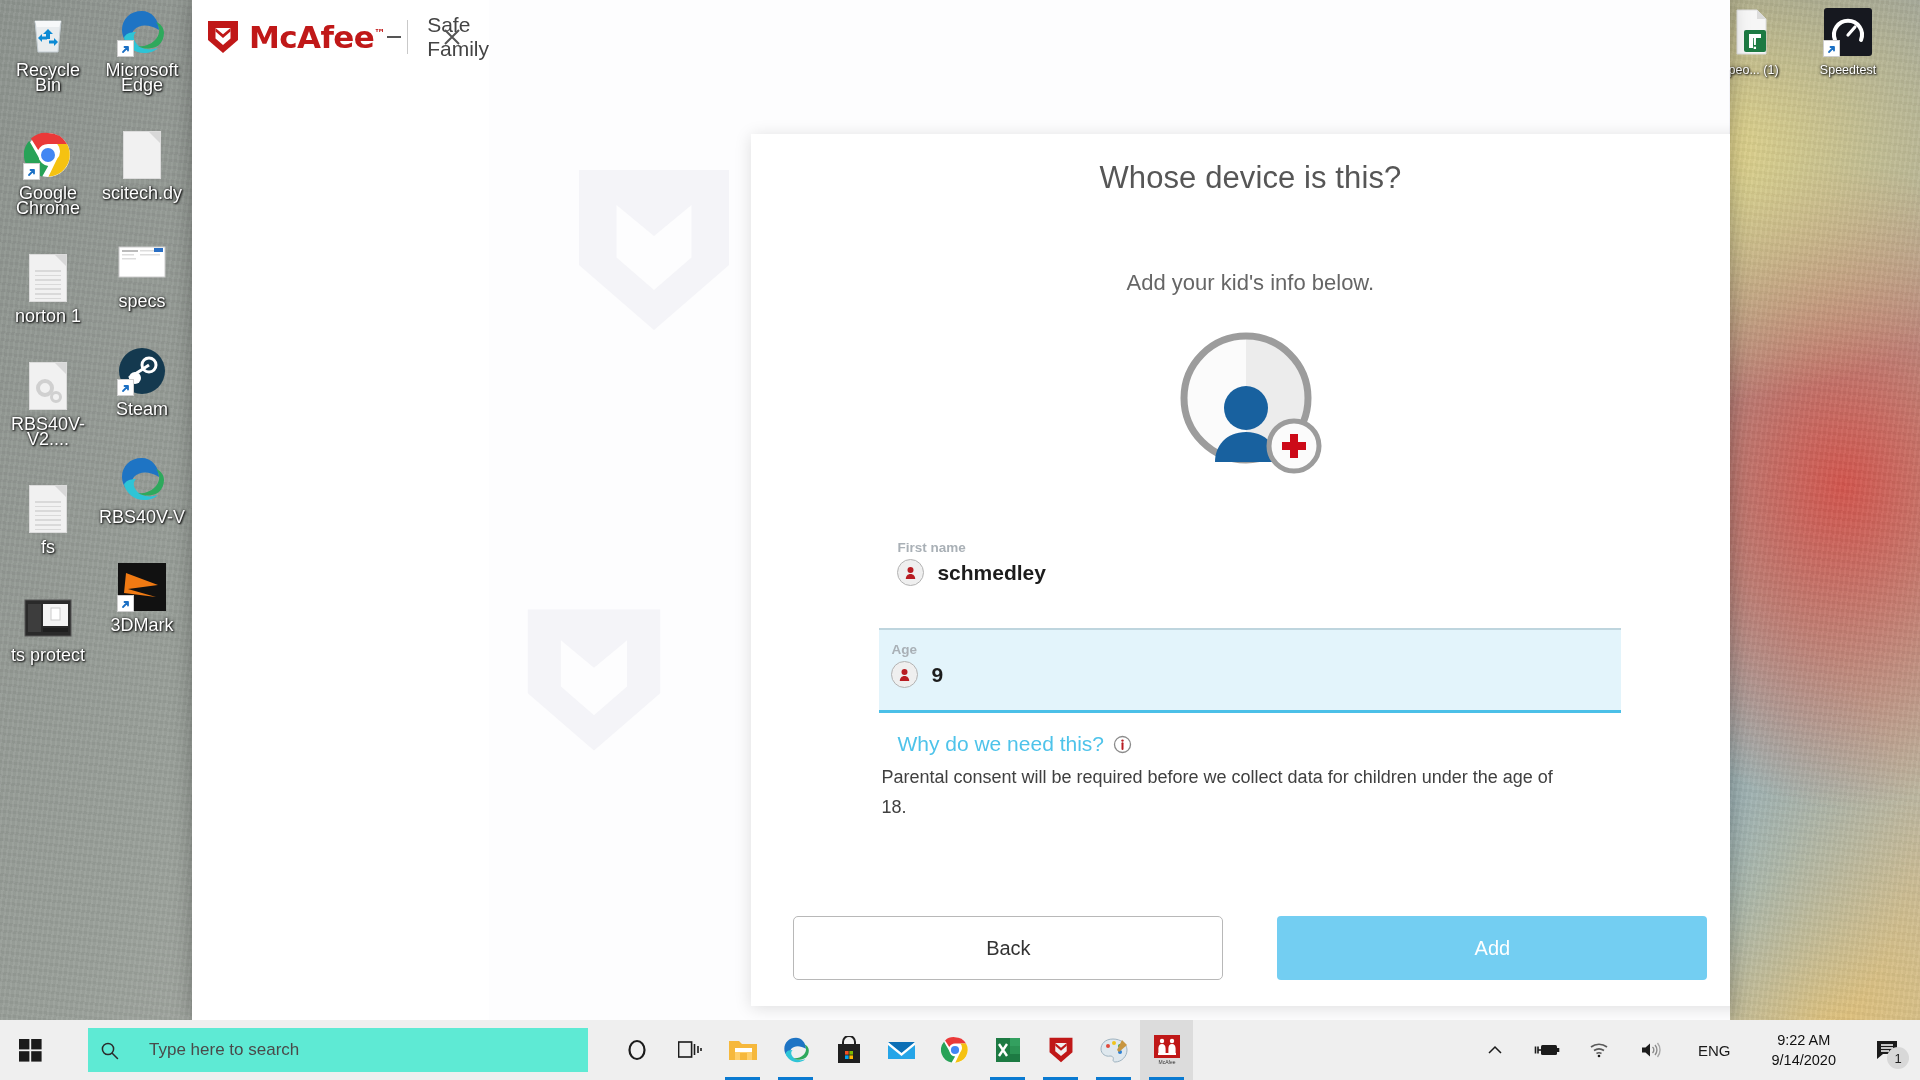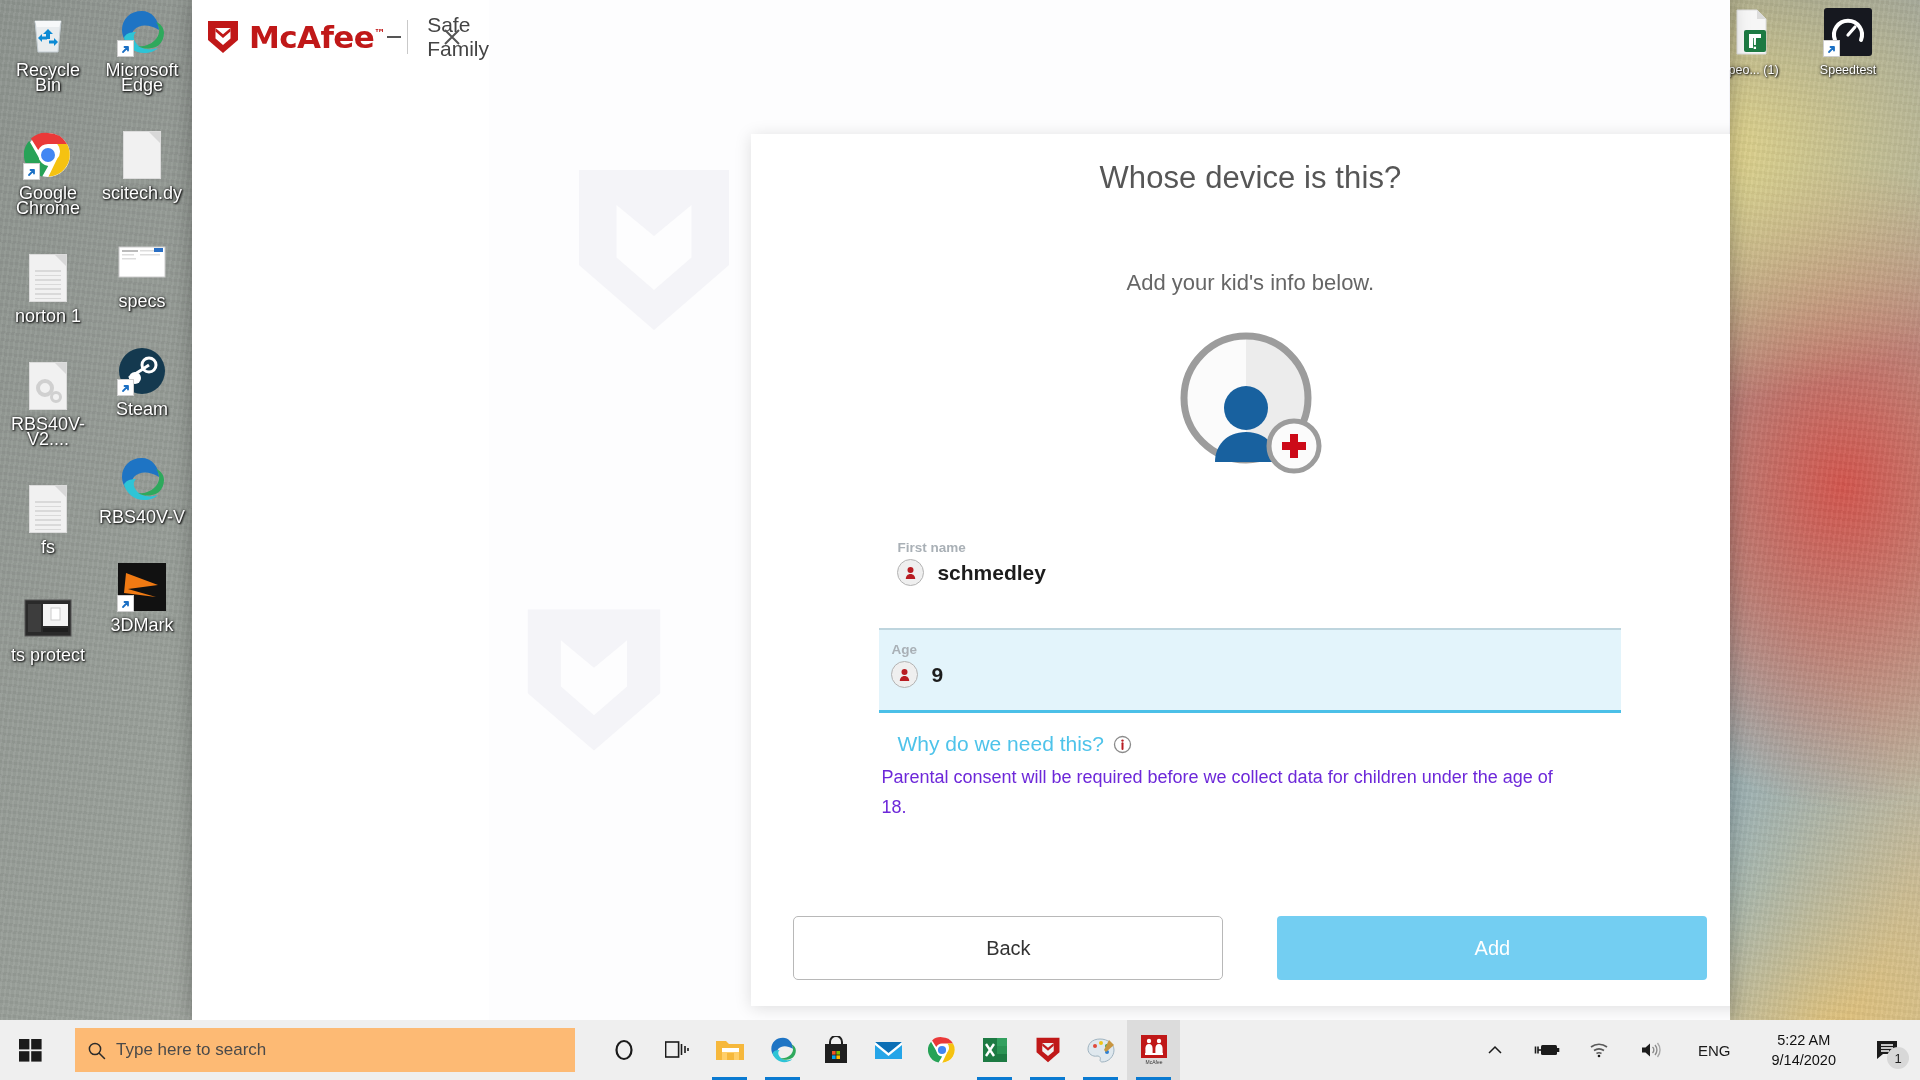--- a/index.html
+++ b/index.html
@@ -102,38 +102,38 @@
     padding: 12px 0 22px 12px; margin-top: 32px;
   }
   .field-row-wrap { padding-left: 128px; padding-right: 128px; }
   .ficon { width: 27px; height: 27px; border-radius: 50%; border: 1.6px solid #b3b3b3;
            background: #efefef; display: flex; align-items: center; justify-content: center; }
   .ficon svg { width: 13px; height: 14px; }
 
   .whyrow { display: flex; align-items: center; gap: 9px; margin: 19px 0 0 146px; }
   .whylink { font-size: 21px; color: #4ec3ea; cursor: pointer; }
   .infoi { width: 19px; height: 19px; }
-  .consent { margin: 6px 0 0 130px; width: 680px; font-size: 18px; color: #6d28d9;
+  .consent { margin: 6px 0 0 130px; width: 680px; font-size: 18px; color: #404040;
              line-height: 30px; }
 
   .btnrow { position: absolute; left: 0; right: 0; bottom: 26px; display: flex;
             justify-content: center; gap: 54px; }
   .btn { width: 430px; height: 64px; display: flex; align-items: center; justify-content: center;
          font-size: 20px; cursor: pointer; }
   .btn.back { background: #fff; border: 1px solid #b8b8b8; border-radius: 5px; color: #333; }
   .btn.add { background: #73cef2; color: #fff; border: none; border-radius: 4px; }
 
   
   #taskbar {
     position: absolute; left: 0; bottom: 0; width: 1920px; height: 60px;
     background: #efefef; z-index: 20; display: flex; align-items: center;
   }
   #startbtn { width: 60px; height: 60px; display: flex; align-items: center; justify-content: center; cursor: pointer; }
-  #search { width: 500px; height: 44px; background: #fdba74; margin-left: 15px; display: flex;
-            align-items: center; padding: 0 12px; gap: 10px; cursor: text; }
+  #search { width: 500px; height: 44px; background: #5eead4; margin-left: 28px; display: flex;
+            align-items: center; padding: 0 12px; gap: 30px; cursor: text; }
   #search .ph { font-size: 17px; color: #4a4a4a; }
   .tbtn { width: 53px; height: 60px; display: flex; align-items: center; justify-content: center;
           cursor: pointer; position: relative; }
   .tbtn.running::after { content: ""; position: absolute; bottom: 0; left: 9px; right: 9px;
                          height: 3px; background: #0a7ad1; }
   .tbtn.active { background: #dcdcdc; }
   #tray { margin-left: auto; display: flex; align-items: center; height: 60px; padding-right: 10px; gap: 16px; }
   .trayico { width: 36px; height: 60px; display: flex; align-items: center; justify-content: center; cursor: pointer; }
   #lang { font-size: 15px; color: #1a1a1a; padding: 0 13px; cursor: pointer; }
   #clock { text-align: center; font-size: 14.5px; color: #111; line-height: 20px; padding: 0 12px; cursor: pointer; }
@@ -626,21 +626,21 @@
     <div class="trayico">
       <svg width="22" height="18" viewBox="0 0 22 18">
         <path d="M2 6.5 h3.5 L10 2.5 v13 L5.5 11.5 H2 Z" fill="#1b1b1b"></path>
         <path d="M12.5 6 a4 4 0 0 1 0 6" fill="none" stroke="#8a8a8a" stroke-width="1.4"></path>
         <path d="M15 4 a7.5 7.5 0 0 1 0 10" fill="none" stroke="#8a8a8a" stroke-width="1.4"></path>
         <path d="M17.5 2 a11 11 0 0 1 0 14" fill="none" stroke="#a8a8a8" stroke-width="1.4"></path>
       </svg>
     </div>
     <div id="lang">ENG</div>
     <div id="clock">
-      <div>5:22 AM</div>
+      <div>9:22 AM</div>
       <div>9/14/2020</div>
     </div>
     <div id="notif">
       <svg width="24" height="22" viewBox="0 0 24 22">
         <path d="M2 2 h20 v13 H8 L2 20 Z" fill="#1b1b1b"></path>
         <path d="M6 6 h12 M6 9 h12 M6 12 h8" stroke="#fff" stroke-width="1.3"></path>
       </svg>
       <span class="badge">1</span>
     </div>
   </div>

